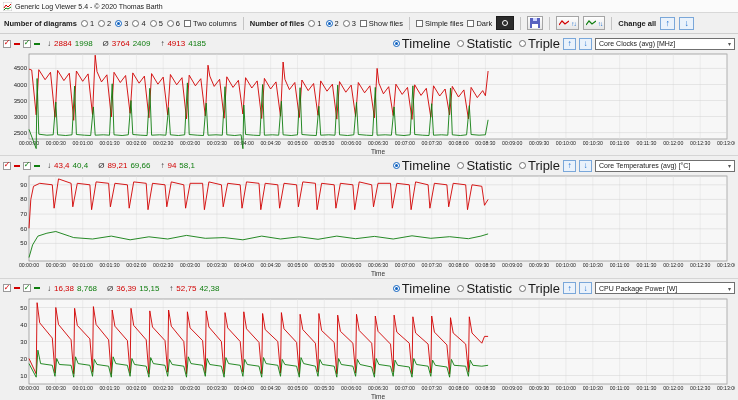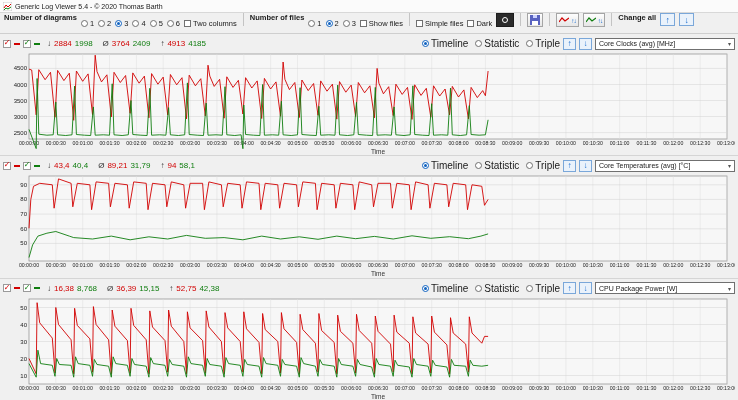--- a/index.html
+++ b/index.html
@@ -1,18 +1,18 @@
 <!DOCTYPE html>
 <html><head>
 <meta charset="utf-8">
 <style>
 *{box-sizing:border-box;margin:0;padding:0}
 html,body{width:738px;height:400px;overflow:hidden;background:#f0f0f0;font-family:"Liberation Sans",sans-serif;color:#1a1a1a}
 .titlebar{height:13px;background:#fbfbfb;border-bottom:1px solid #d8d8d8;display:flex;align-items:center;gap:3px;padding:0 3px;font-size:7px}
-.toolbar{height:21px;background:#f0f0f0;border-bottom:1px solid #cfcfcf;display:flex;gap:4px;padding:0 4px;font-size:7.5px;white-space:nowrap}
+.toolbar{height:21px;background:#f0f0f0;border-bottom:1px solid #cfcfcf;display:flex;align-items:center;gap:4px;padding:0 4px;font-size:7.5px;white-space:nowrap}
 .bold{font-weight:bold}
 .radio-item,.check-item{display:inline-flex;align-items:center;gap:2px;cursor:default}
 .radio{width:7px;height:7px;border:1px solid #707070;border-radius:50%;background:#fff;position:relative;flex:none}
 .radio.sel{border-color:#0f62c0}
 .radio.sel::after{content:"";position:absolute;left:1px;top:1px;width:3px;height:3px;border-radius:50%;background:#0f62c0}
 .checkbox{width:7px;height:7px;border:1px solid #707070;background:#fff;flex:none}
 .sep{width:1px;height:13px;background:#c4c4c4;margin:0 2px;flex:none}
 .icon-btn{height:14px;min-width:16px;border:1px solid #a5a5a5;background:linear-gradient(#fefefe,#e6e6e6);display:inline-flex;align-items:center;justify-content:center;gap:2px;padding:0 2px;font-size:7px}
 .icon-btn .updown{color:#1d6fd1;font-size:6.5px;letter-spacing:-1px;font-weight:bold}
 .cam{background:#2b2b2b;border-color:#1c1c1c;width:18px}
@@ -28,21 +28,21 @@
 .panel-header{height:15px;display:flex;align-items:center;gap:3px;font-size:7.5px}
 .cb{width:8px;height:8px;border:1px solid #9a9a9a;background:#fff;display:inline-flex;align-items:center;justify-content:center;flex:none}
 .cb i{font-style:normal;font-size:8px;line-height:1;margin-top:-1px}
 .cb.red i{color:#d10000}.cb.green i{color:#0f7d0f}
 .legend-line{width:6px;height:2px;flex:none}
 .legend-line.red{background:#d10000}.legend-line.green{background:#0f7d0f}
 .stats{display:flex;align-items:center;gap:3px;font-size:8px;margin-left:4px}
 .stats .sym{color:#333;margin-left:7px}
 .stats .sym.first{margin-left:0}
 .v.red{color:#d10000}.v.green{color:#0f7d0f}
-.views{display:flex;align-items:center;gap:7px;margin-left:auto;font-size:10px}
+.views{display:flex;align-items:center;gap:7px;margin-left:auto;font-size:13px}
 .combo{width:140px;height:12px;border:1px solid #707070;background:#fff;display:flex;align-items:center;justify-content:space-between;padding:0 3px;font-size:7px;overflow:hidden;white-space:nowrap;flex:none}
 .combo .arr{color:#555;font-size:6px}
 svg.chart{display:block}
 svg text{font-family:"Liberation Sans",sans-serif;fill:#222}
 .tick{font-size:5.2px;text-anchor:middle}
 .ytick{font-size:6px;text-anchor:end}
 .axis-label{font-size:6.5px;text-anchor:middle;fill:#333}
 .appicon{flex:none}
 </style>
 </head>
@@ -272,21 +272,21 @@
       <span class="cb green">
           <i>✓</i>
         </span>
       <span class="legend-line green"></span>
       <span class="stats">
         <span class="sym first">↓</span>
         <span class="v red">43,4</span>
         <span class="v green">40,4</span>
         <span class="sym">Ø</span>
         <span class="v red">89,21</span>
-        <span class="v green">31,79</span>
+        <span class="v green">69,66</span>
         <span class="sym">↑</span>
         <span class="v red">94</span>
         <span class="v green">58,1</span>
       </span>
       <span class="views">
         <span class="radio-item">
             <span class="radio sel"></span>
             <span>Timeline</span>
           </span>
         <span class="radio-item">

